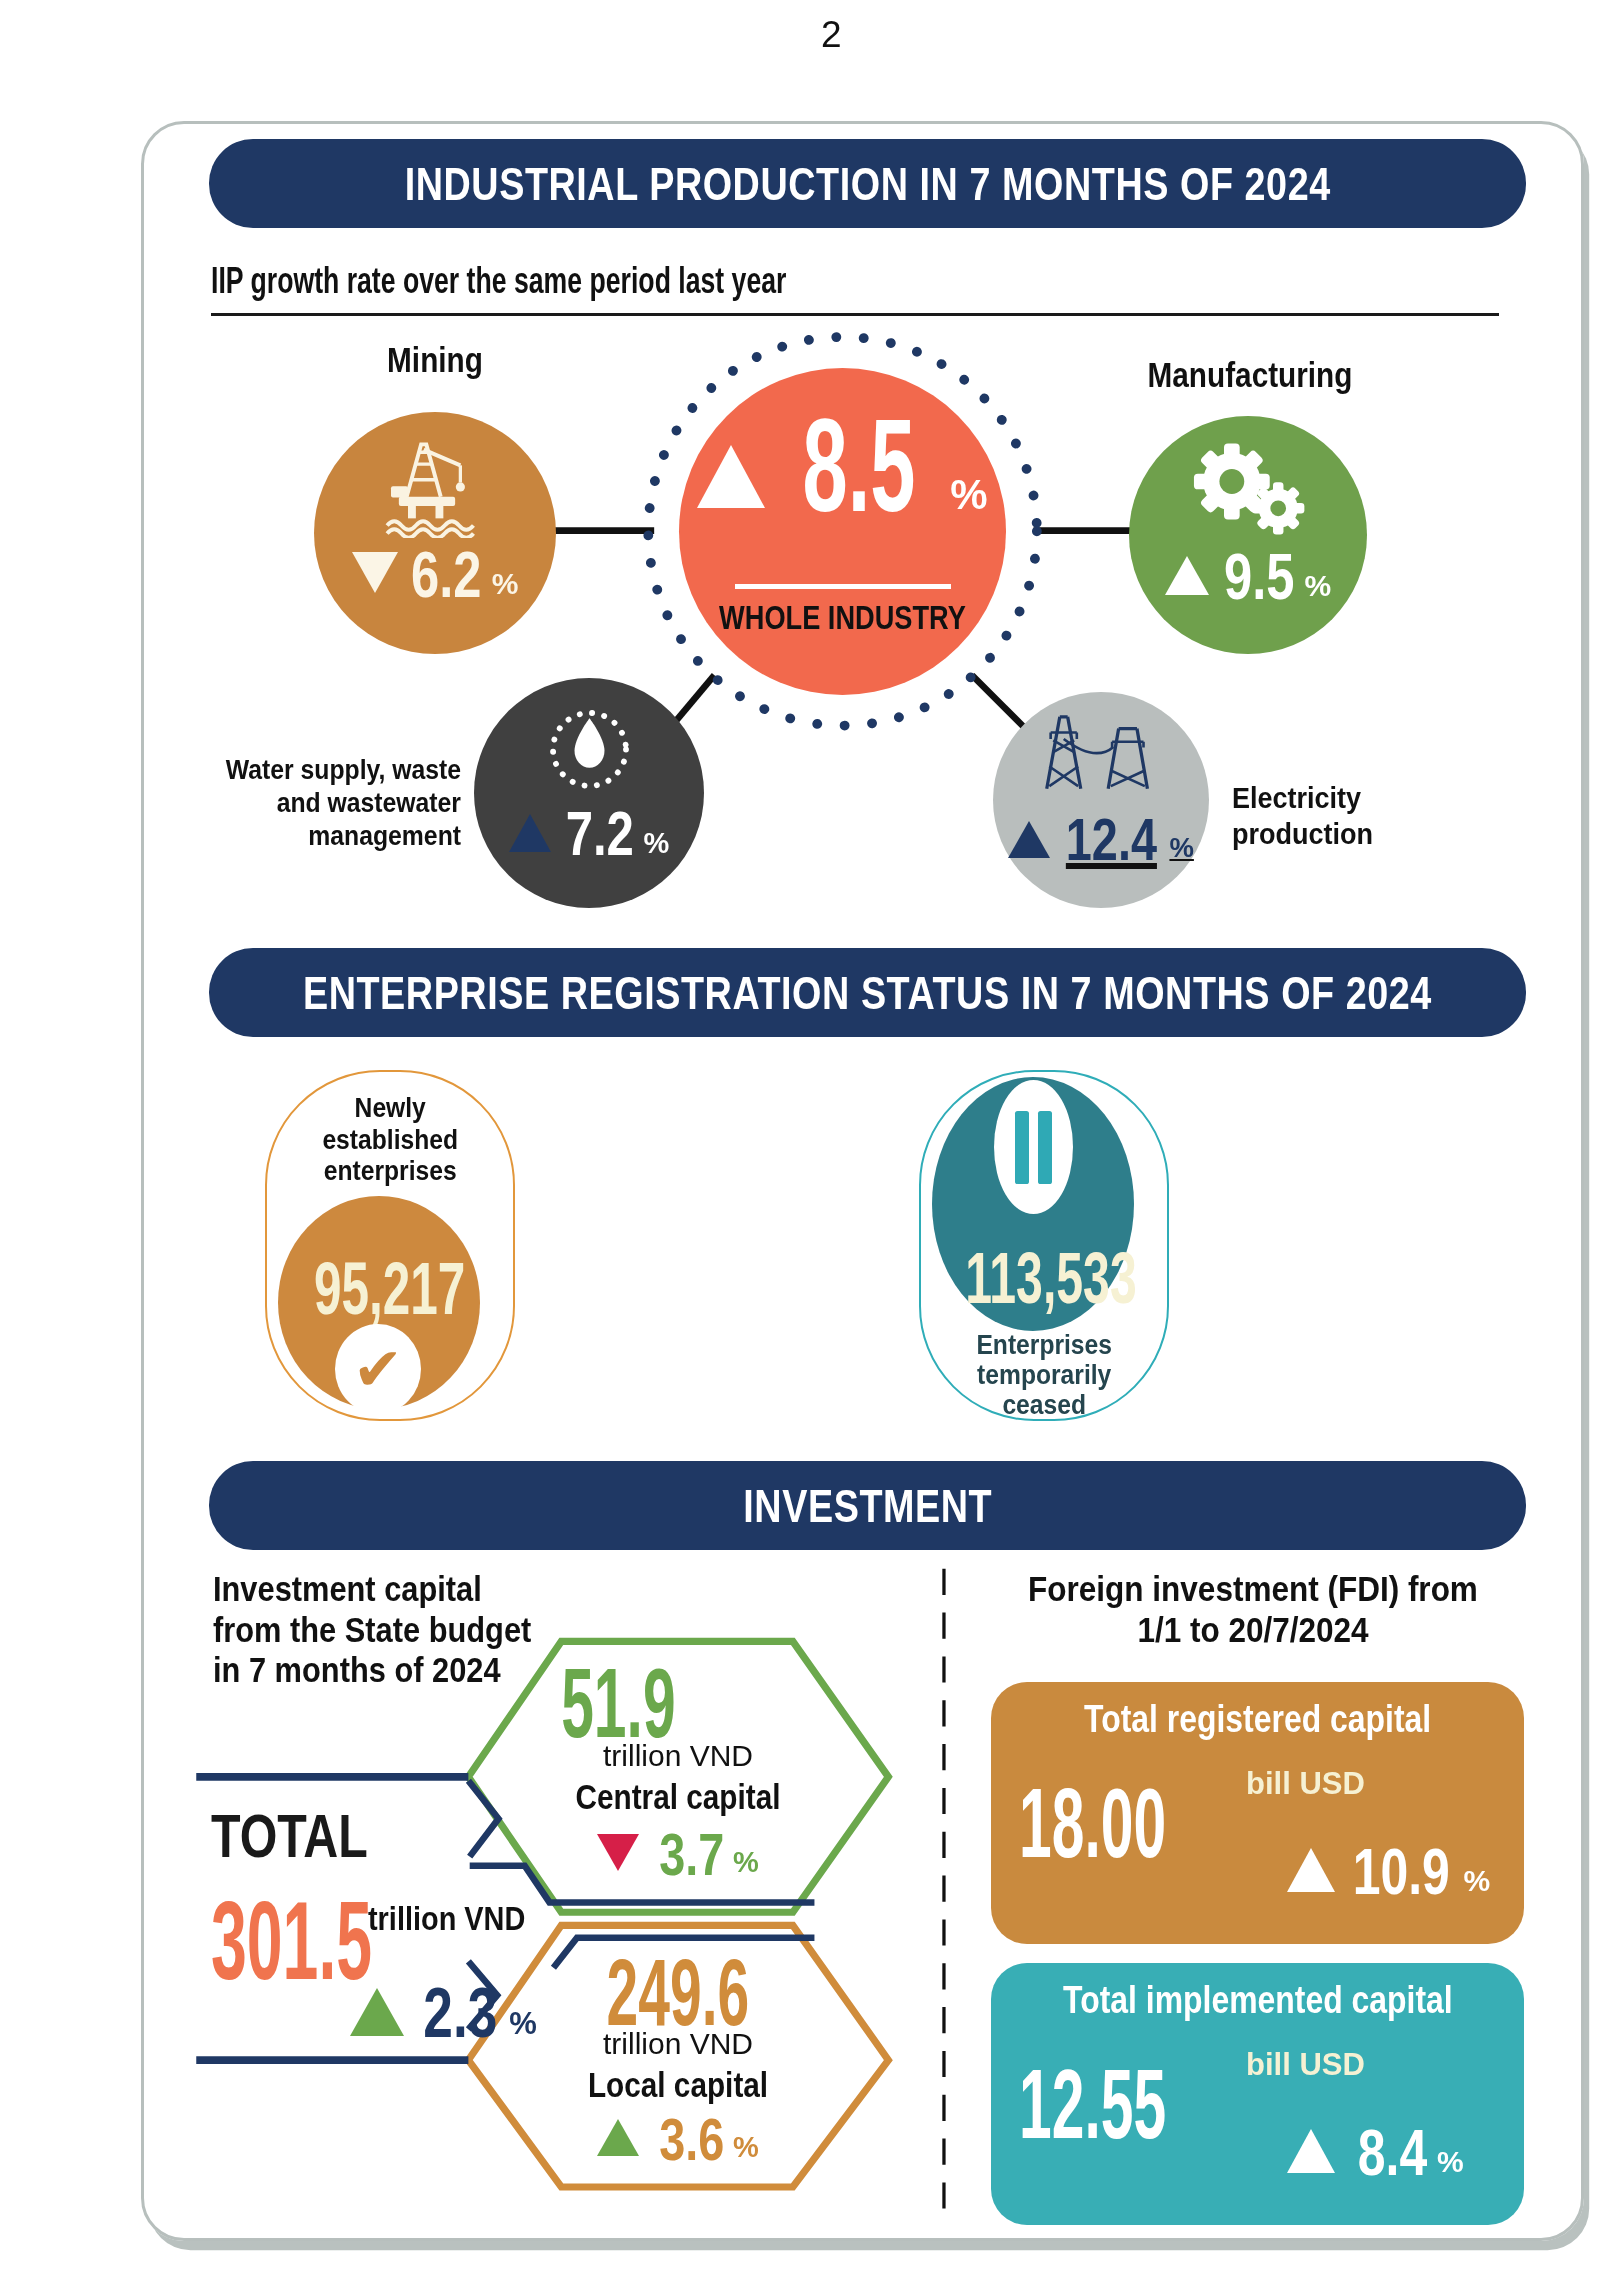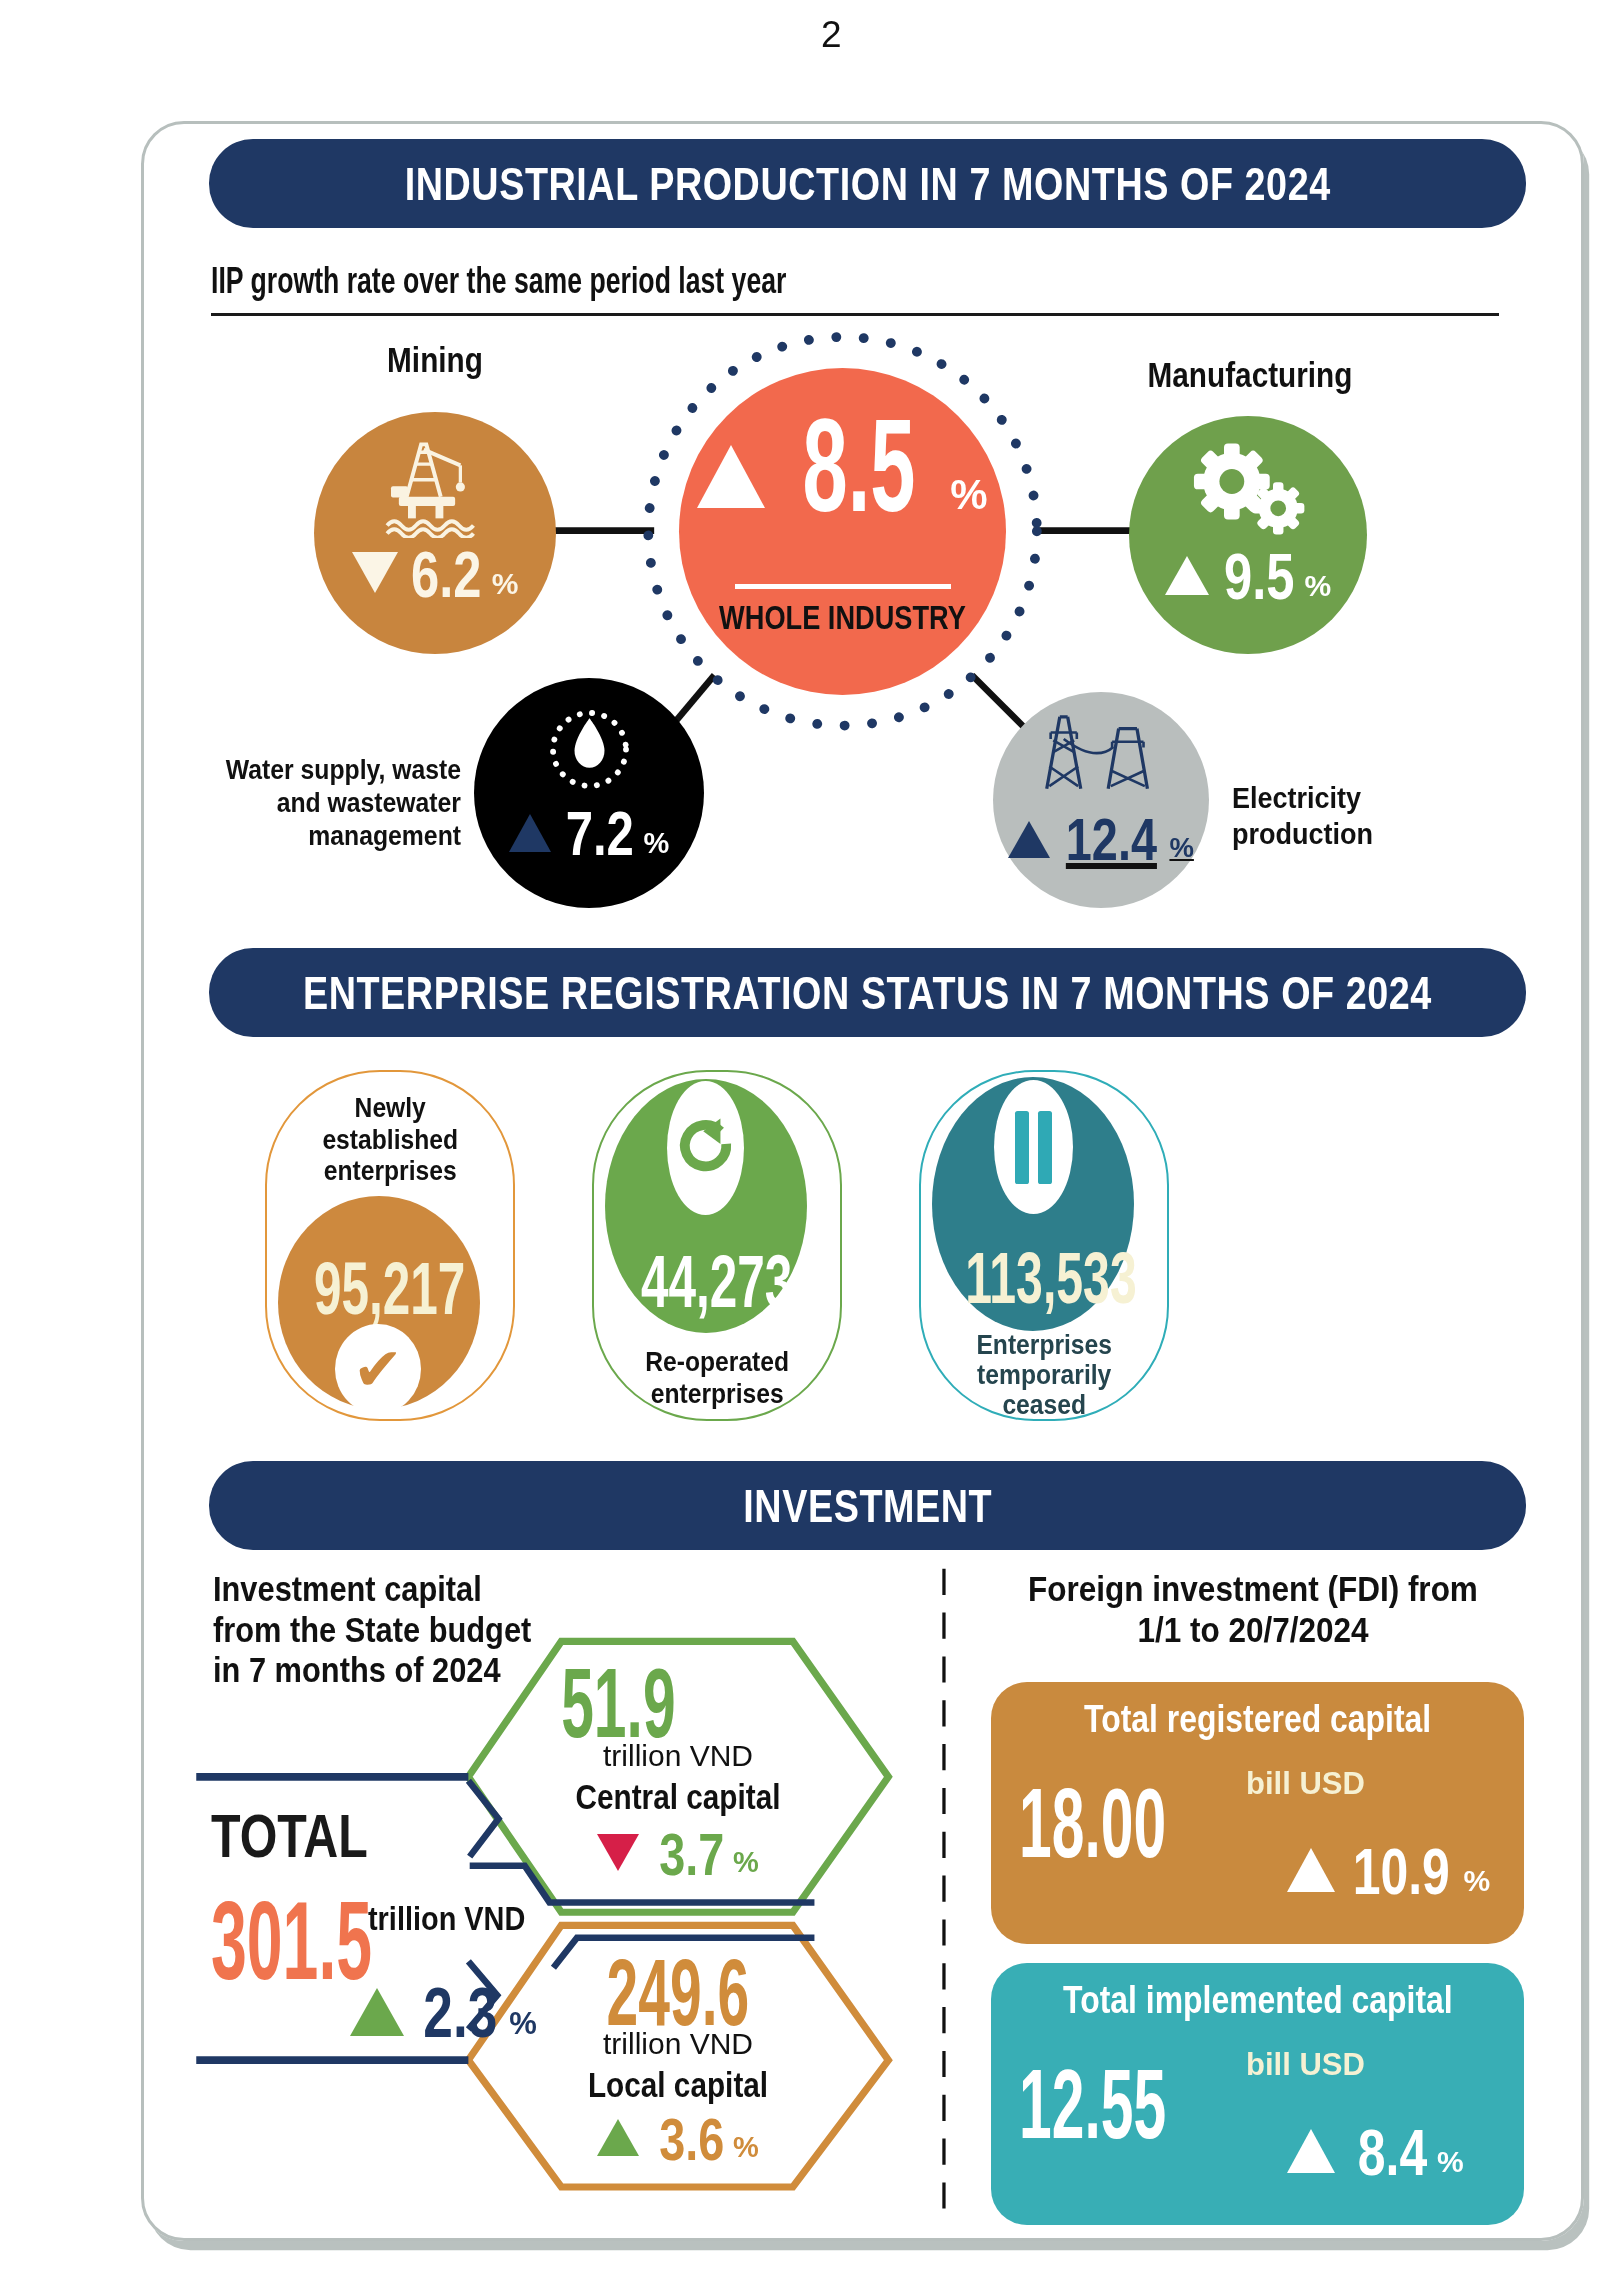--- a/index.html
+++ b/index.html
@@ -125,21 +125,21 @@
         <circle r="12" fill="#6FA04C"></circle>
       </g>
     </svg>
     <div class="row" style="left:0;top:134px;width:100%;justify-content:center;">
       <span class="tri" style="border-left:22px solid transparent;border-right:22px solid transparent;border-bottom:39px solid #fff;margin:0 5.2px 7.9px 0;"></span>
       <span class="sx" style="font-size:65px;font-weight:700;color:#fff;line-height:.82;transform:scaleX(.78);transform-origin:center bottom;">9.5</span>
       <span class="pct" style="font-size:30px;color:#fff;">%</span>
     </div>
   </div>
 
-  <div class="circle" style="left:474px;top:678px;width:230px;height:230px;background:#000000;">
+  <div class="circle" style="left:474px;top:678px;width:230px;height:230px;background:#404040;">
     <svg class="abs" style="left:73px;top:18.3px;" width="85" height="101" viewBox="0 0 130 155">
       <circle cx="65" cy="82" r="56" fill="none" stroke="#fff" stroke-width="9" stroke-linecap="round" stroke-dasharray="0.1 19"></circle>
       <path d="M65,34 C65,34 42,64 42,84 a23,26 0 0 0 46,0 C88,64 65,34 65,34 Z" fill="#fff"></path>
     </svg>
     <div class="row" style="left:0;top:130px;width:100%;justify-content:center;">
       <span class="tri" style="border-left:21.6px solid transparent;border-right:21.6px solid transparent;border-bottom:38px solid #1F3864;margin:0 5.2px 7.9px 0;"></span>
       <span class="sx" style="font-size:63px;font-weight:700;color:#fff;line-height:.82;transform:scaleX(.78);transform-origin:center bottom;">7.2</span>
       <span class="pct" style="font-size:29px;color:#fff;">%</span>
     </div>
   </div>
@@ -174,33 +174,20 @@
     <div class="clabel" style="top:19.6px;">Newly established enterprises</div>
     <div class="ellipse" style="top:124px;height:213px;background:#CD893E;"></div>
     <div class="cval" style="top:185px;font-size:75px;color:#F6F1D3;line-height:.85;">
       <span>95,217</span>
     </div>
     <div class="bubble" style="left:68px;top:252px;width:86px;height:90px;">
       <span style="color:#CD893E;font-size:60px;font-weight:700;font-family:'DejaVu Sans',sans-serif;">✔</span>
     </div>
   </div>
 
-  <div class="cap" style="left:592px;top:1070px;border:2.6px solid #6BA84C;">
-    <div class="ellipse" style="top:6.5px;height:254px;background:#6BA84C;"></div>
-    <div class="bubble" style="left:73px;top:9.2px;width:77px;height:134px;">
-      <svg width="69" height="69" viewBox="0 0 120 120">
-        <path d="M86,30 A36,36 0 1 0 96,52" fill="none" stroke="#6BA84C" stroke-width="17"></path>
-        <polygon points="86,8 86,52 56,30" fill="#6BA84C"></polygon>
-      </svg>
-    </div>
-    <div class="cval" style="top:178px;font-size:75px;color:#fff;line-height:.85;">
-      <span>44,273</span>
-    </div>
-    <div class="clabel" style="top:274px;">Re-operated enterprises</div>
-  </div>
 
   <div class="cap" style="left:919px;top:1070px;border:2.6px solid #2FADB8;">
     <div class="ellipse" style="top:5.2px;height:254px;background:#2E7E8B;"></div>
     <div class="bubble" style="left:73px;top:7.9px;width:79px;height:134px;align-items:flex-start;">
       <div style="display:flex;gap:9.8px;margin-top:31px;">
         <div style="width:13.7px;height:73px;background:#2FA9B5;border-radius:2.6px;"></div>
         <div style="width:13.7px;height:73px;background:#2FA9B5;border-radius:2.6px;"></div>
       </div>
     </div>
     <div class="cval" style="top:175px;font-size:73px;color:#F6F1D3;line-height:.85;">

